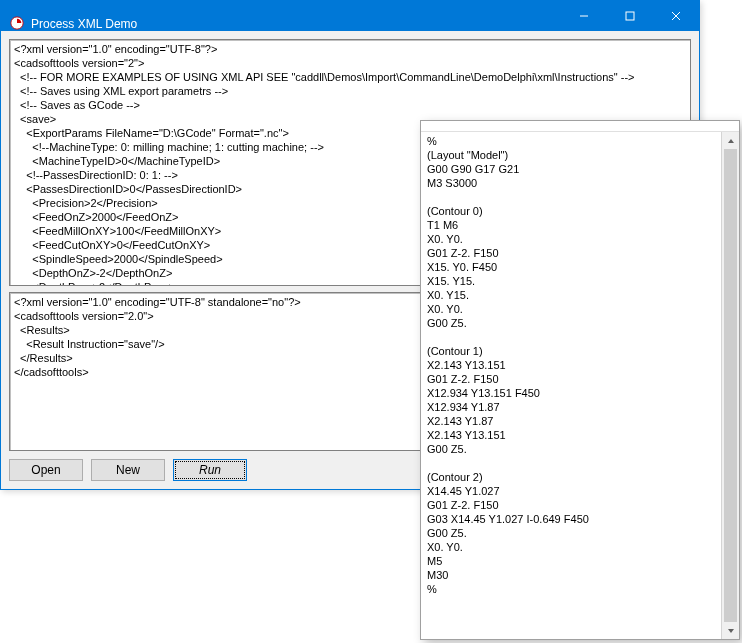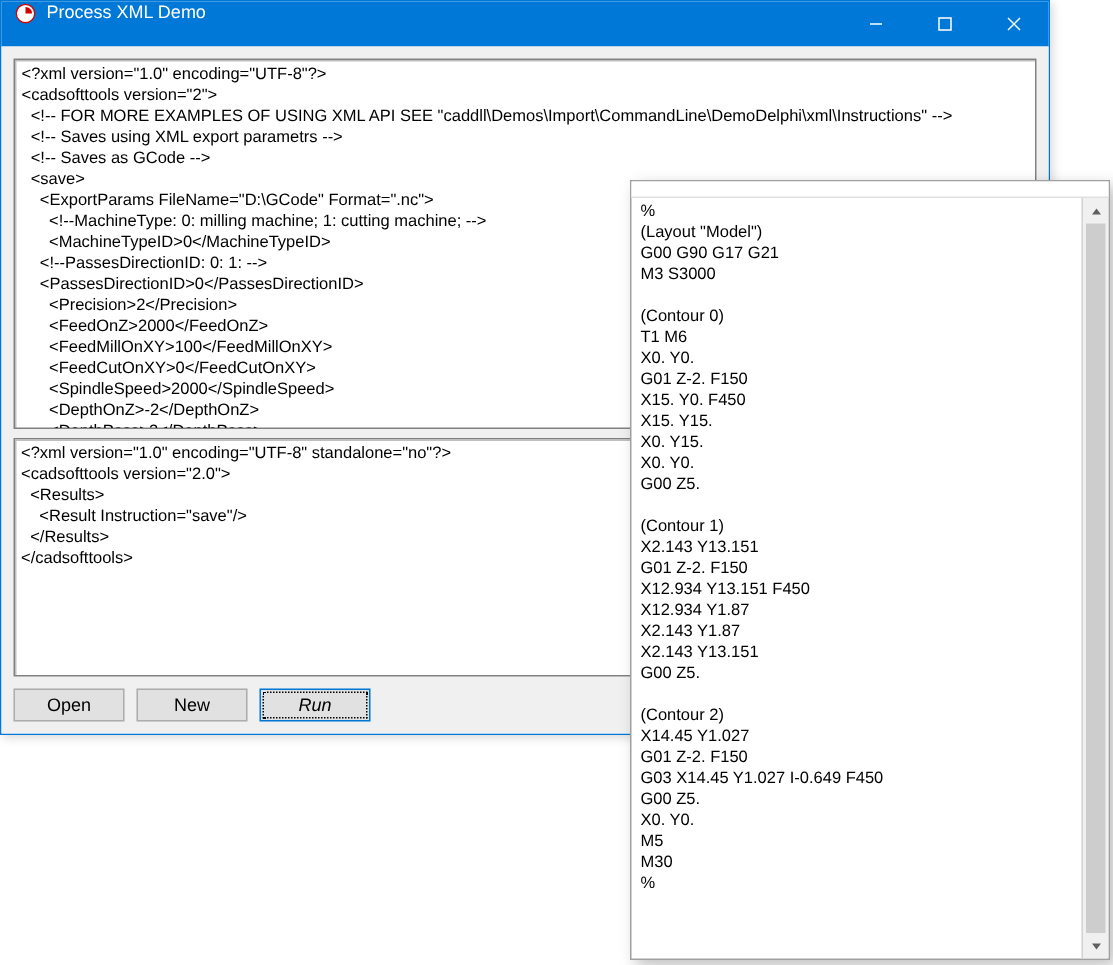--- a/index.html
+++ b/index.html
@@ -23,21 +23,21 @@
     box-sizing: border-box;
     display: flex;
     flex-direction: column;
     box-shadow: 2px 2px 6px rgba(0,0,0,0.15);
   }
   .titlebar {
     height: 30px;
     background: #0078d7;
     color: #fff;
     display: flex;
-    align-items: flex-start;
+    align-items: flex-end;
     padding-left: 8px;
     flex: 0 0 auto;
   }
   .titlebar .app-icon {
     width: 16px; height: 16px;
     margin-right: 6px;
     display: inline-flex;
     align-items: center;
     justify-content: center;
   }

